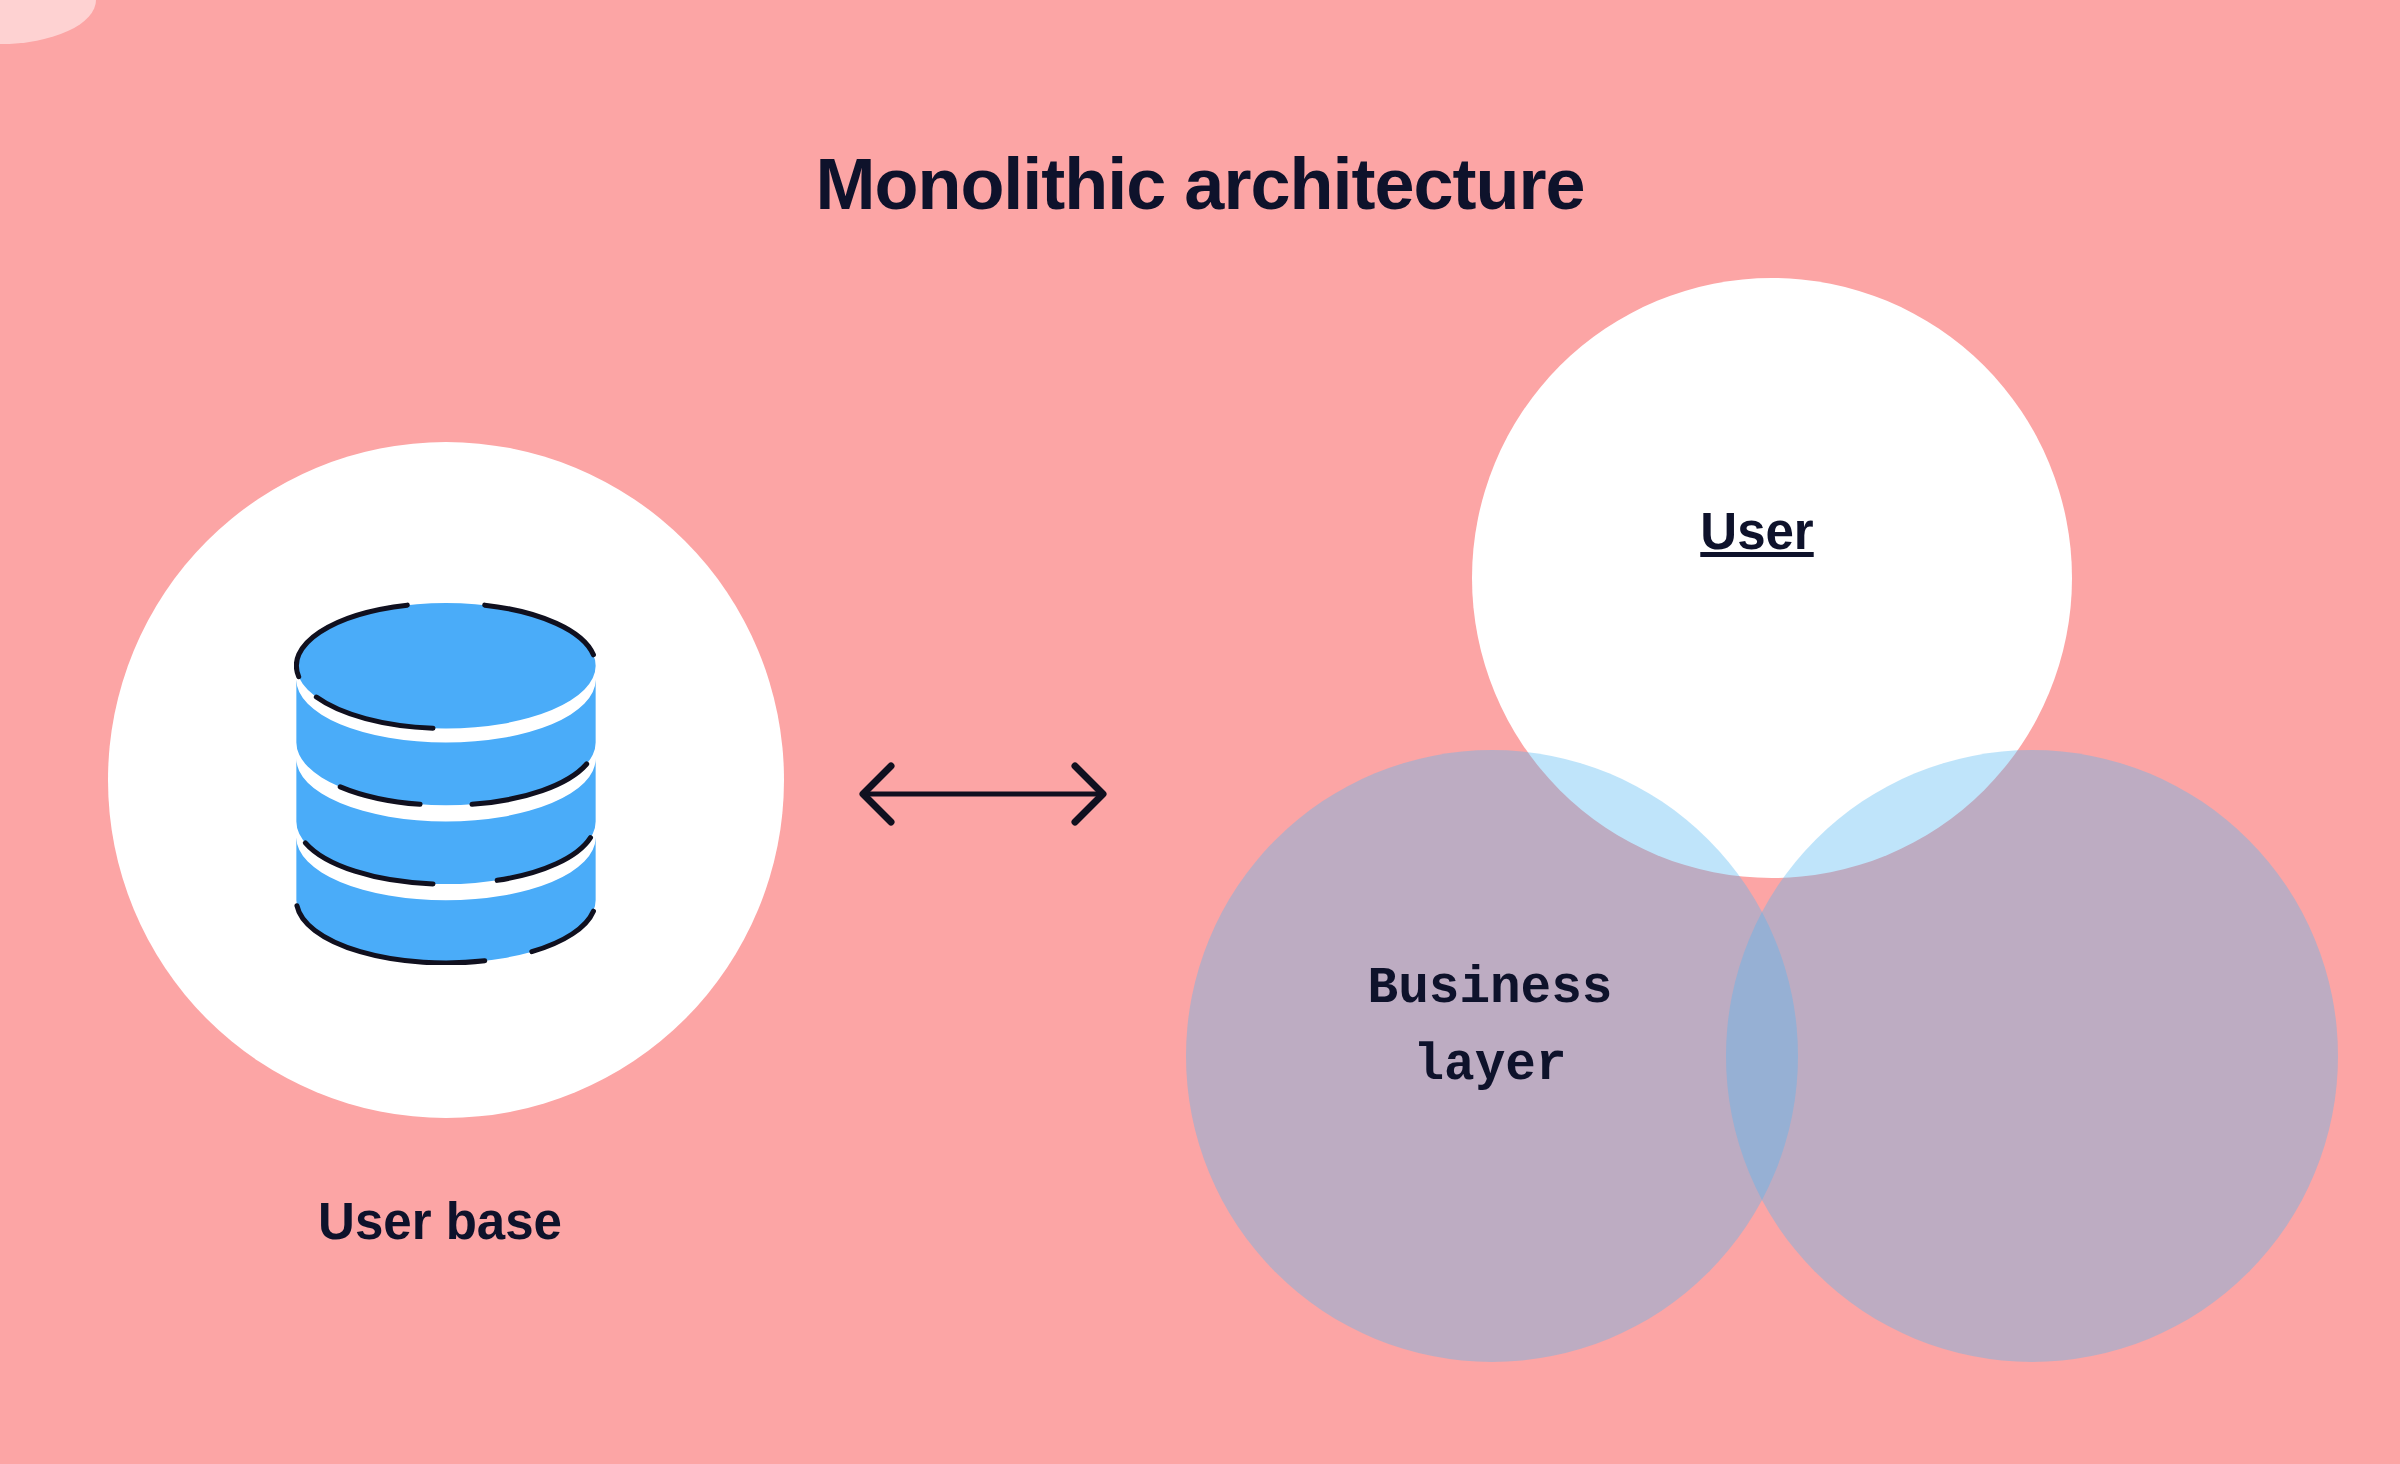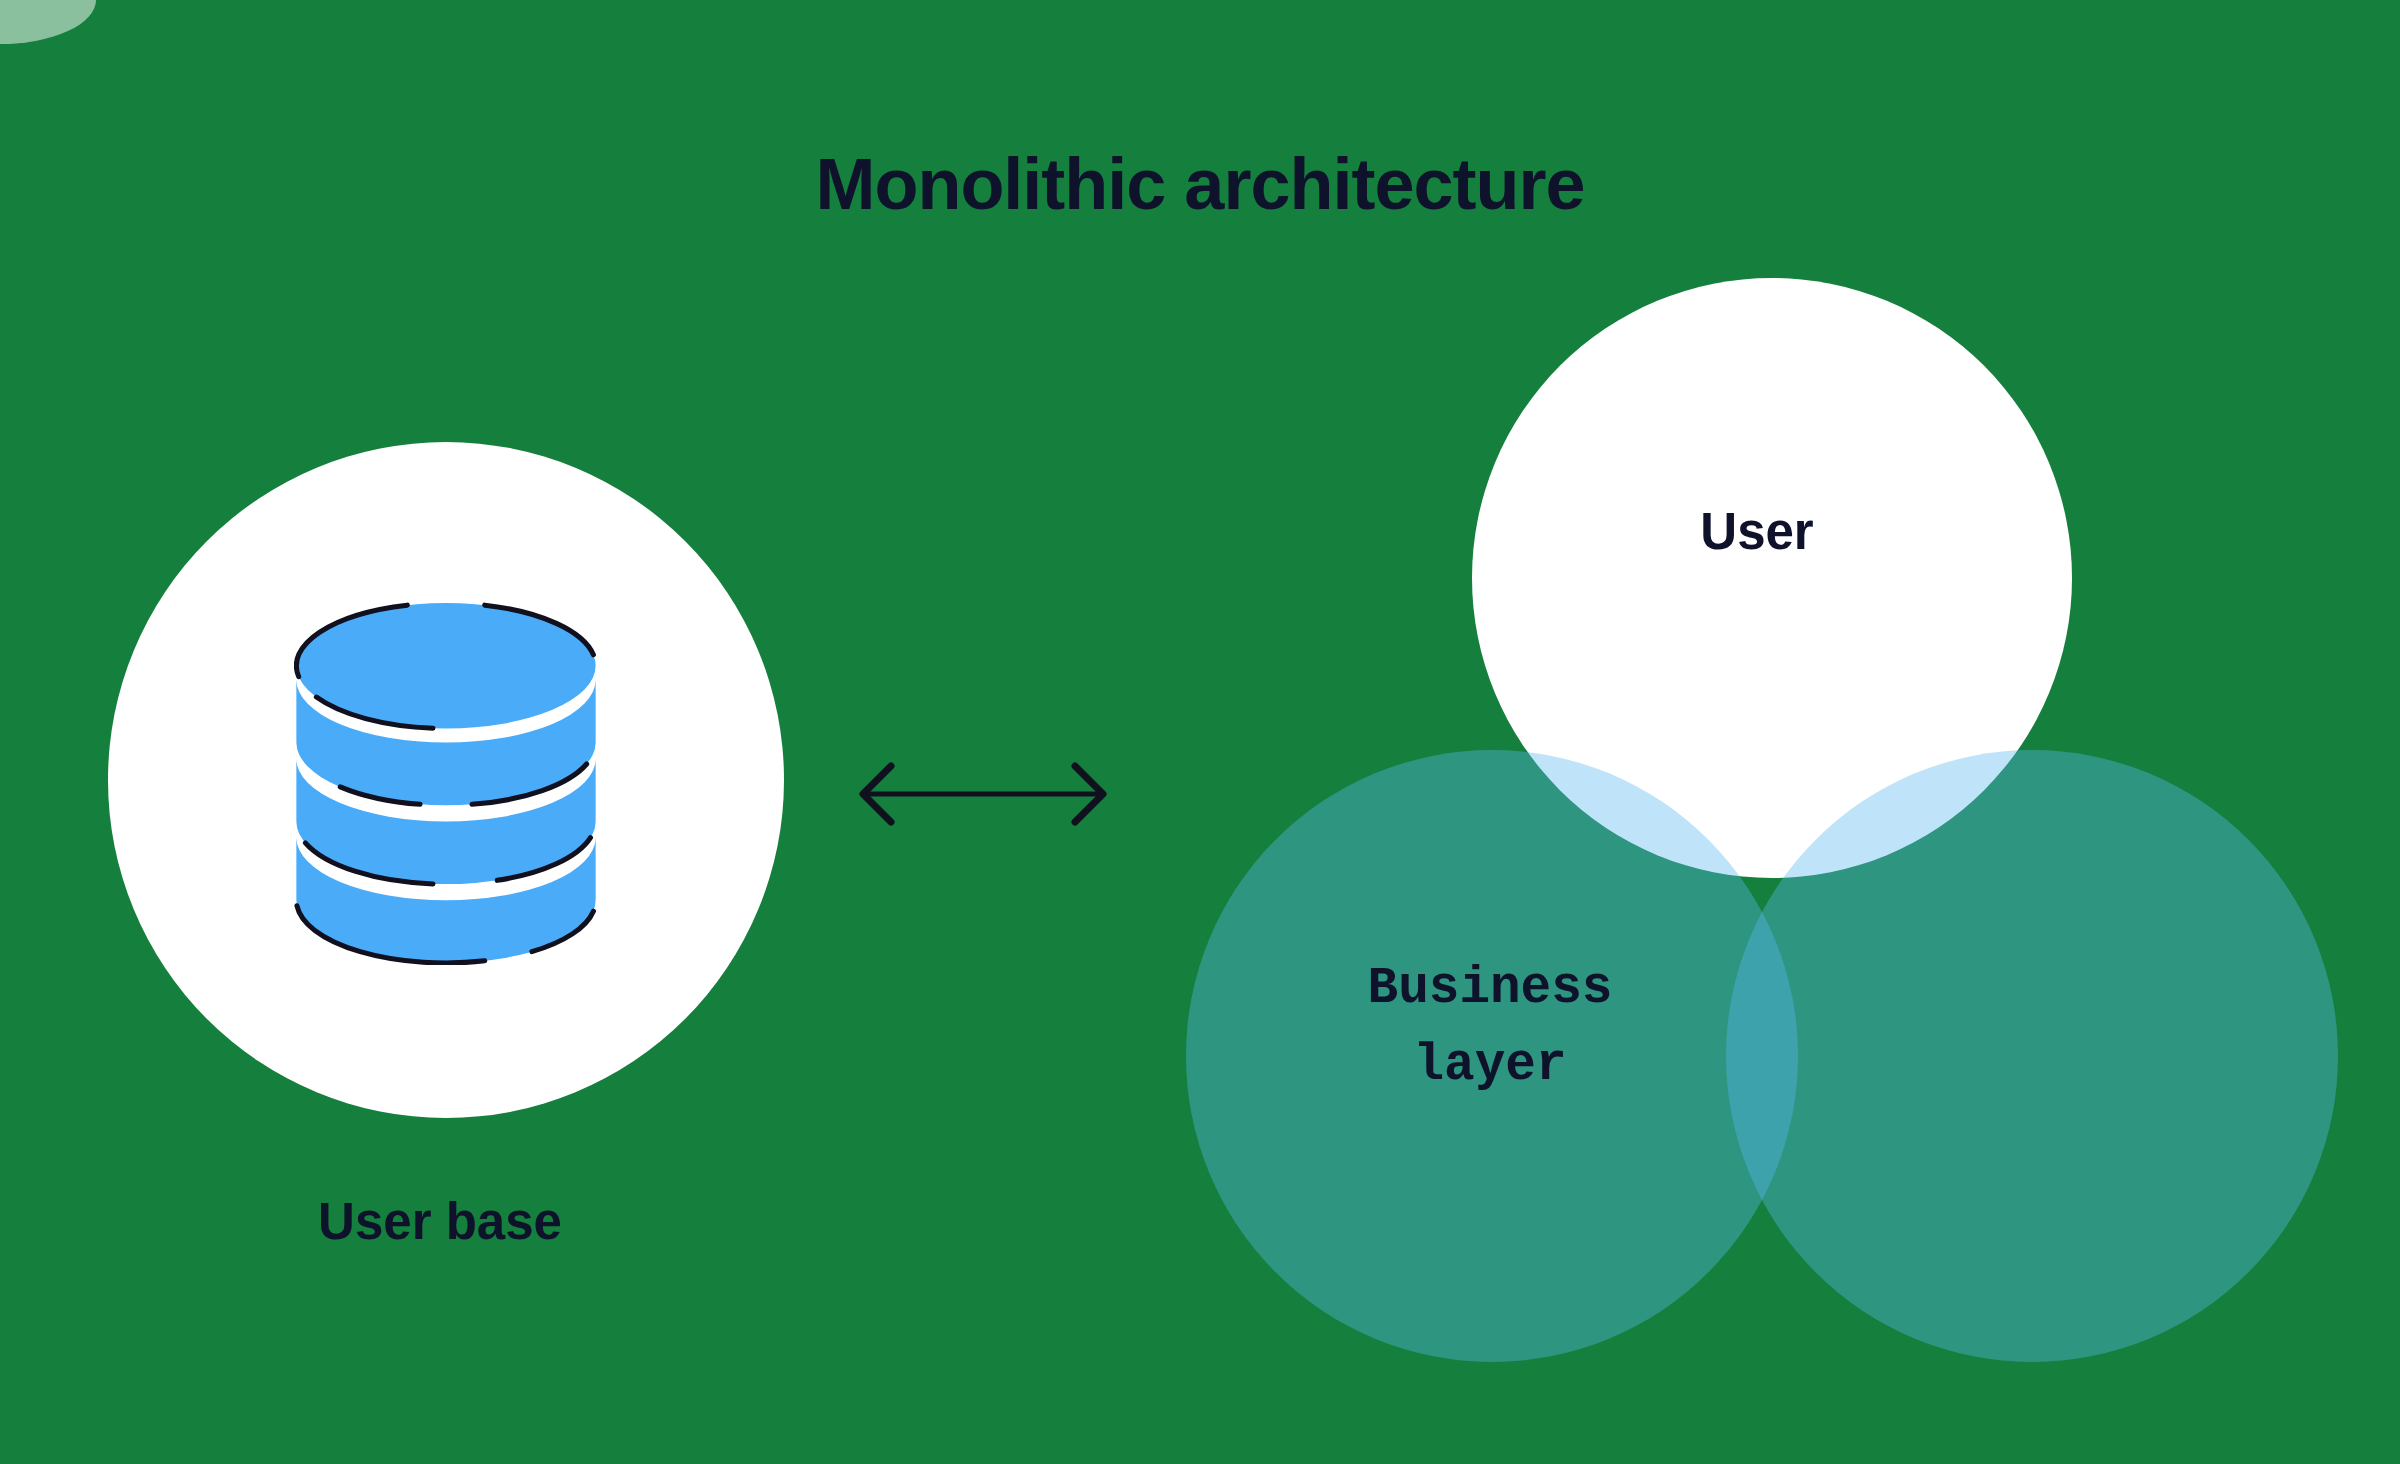--- a/index.html
+++ b/index.html
@@ -1,20 +1,20 @@
 <!DOCTYPE html>
 <html><head>
 <meta charset="utf-8">
 <style>
   html,body{margin:0;padding:0;}
   body{font-family:"Liberation Sans", sans-serif;}
   .canvas{
     position:relative;
     width:2400px;height:1464px;
-    background:#15803d;
+    background:#fca5a5;
     overflow:hidden;
     color:#0E122B;
   }
   .corner-artifact{
     position:absolute;left:0;top:0;width:96px;height:44px;
     background:#FFFFFF;opacity:.5;
     border-bottom-right-radius:100% 100%;
   }
   .page-title{
     position:absolute;left:0;right:0;top:100px;
@@ -31,21 +31,21 @@
   .label{
     position:absolute;text-align:center;
     font-weight:700;font-size:51px;line-height:77px;
     color:#0E122B;z-index:5;white-space:nowrap;
   }
   .db-label{left:140px;top:1183px;width:600px;}
   .arrow-icon{position:absolute;left:855px;top:750px;z-index:2;}
   .ui-circle{left:1472px;top:278px;width:600px;height:600px;z-index:1;}
   .bl-circle{left:1186px;top:750px;width:612px;height:612px;z-index:2;}
   .da-circle{left:1726px;top:750px;width:612px;height:612px;z-index:2;}
-  .ui-label{left:1507px;top:493px;width:500px;}
+  .ui-label{left:1507px;top:493px;width:500px;text-decoration:underline;}
   .bl-label{left:1240px;top:950px;width:500px;font-family:Liberation Mono, monospace;}
   .da-label{left:1765px;top:948px;width:500px;}
 </style>
 </head>
 <body>
 
 <div class="canvas">
 
   <div class="corner-artifact"></div>
 

